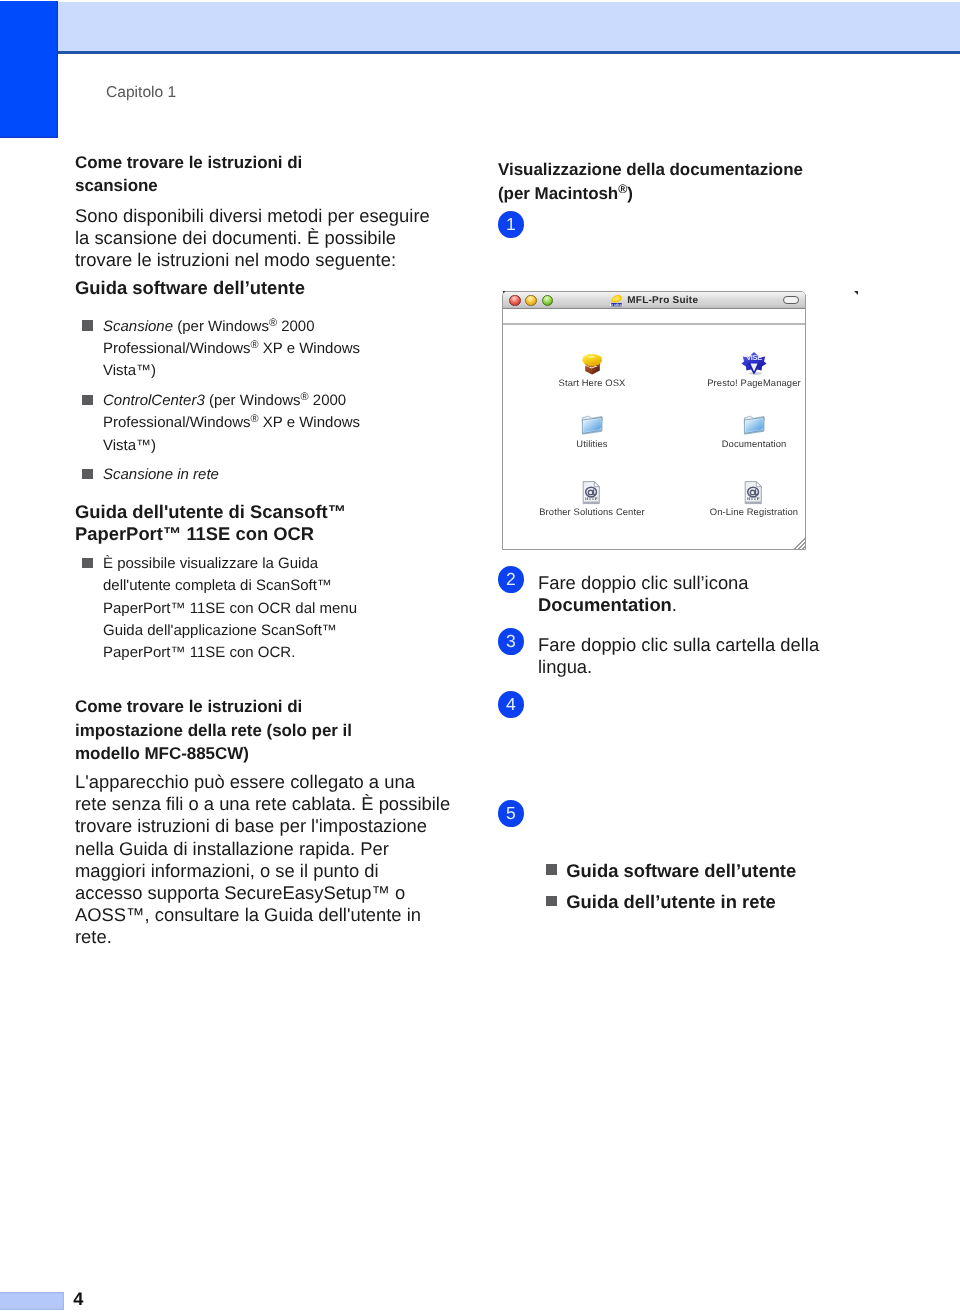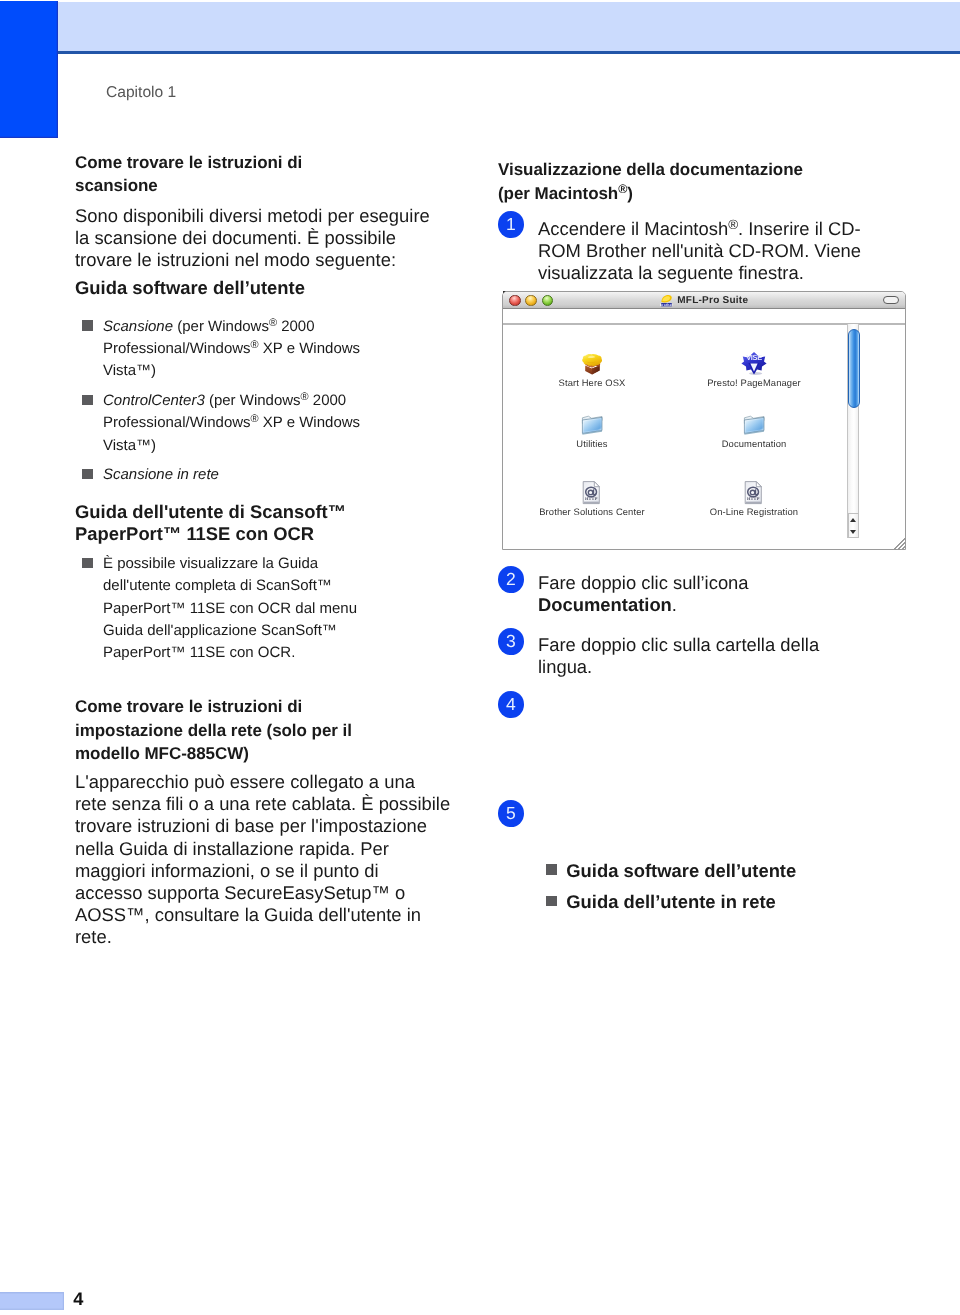--- a/index.html
+++ b/index.html
@@ -30,21 +30,21 @@
 
   
   .step{font-size:18.4px;line-height:22.15px;padding-left:40px;}
   .numcircle{position:absolute;left:-0.5px;top:-6.3px;width:26.6px;height:27px;border-radius:50%;
      background:#0b41f0;color:#e7efff;font-size:17.5px;font-weight:normal;text-align:center;line-height:27.4px;
      font-family:"Liberation Sans",sans-serif;}
   .sbullet{font-size:18.4px;font-weight:bold;line-height:22.15px;padding-left:28.3px;}
   .sbullet::before{content:"";position:absolute;left:8.1px;top:4.6px;width:10.5px;height:10.5px;background:#5b5b5d;}
 
   
-  .macwin{position:absolute;left:502px;top:291px;width:404px;height:259px;
+  .macwin{position:absolute;left:502px;top:291px;width:304px;height:259px;
           border:1px solid #9a9a9a;border-radius:5px 5px 0 0;background:#fff;
           box-sizing:border-box;overflow:hidden;}
   .cornermark{position:absolute;width:4px;height:4px;background:#2c2c2c;}
   .cornermark.tl{left:503px;top:291px;clip-path:polygon(0 0,100% 0,0 100%);}
   .cornermark.tr{left:854px;top:291px;clip-path:polygon(100% 0,100% 100%,0 0);}
   .mac-titlebar{position:absolute;left:0;top:0;width:100%;height:17px;
           background:linear-gradient(#f4f4f4,#d7d7d7 55%,#cfcfcf 80%,#bdbdbd);
           border-bottom:1px solid #888;box-sizing:border-box;}
   .dot{position:absolute;top:2.8px;width:11.6px;height:11.6px;border-radius:50%;box-sizing:border-box;}
   .dot.red{left:6.2px;background:radial-gradient(circle at 42% 26%, #ffd8d4 0%, #f79089 28%, #e4564c 58%, #c93a31 82%, #8e1d18 100%);border:1.3px solid #7d2b26;}
@@ -95,21 +95,20 @@
   <div class="blk bullet" style="left:75px;top:464.1px"><span class="it">Scansione in rete</span></div>
   <div class="blk sub" style="left:75px;top:500.5px">Guida dell'utente di Scansoft™<br>PaperPort™ 11SE con OCR</div>
   <div class="blk bullet" style="left:75px;top:553.3px">È possibile visualizzare la Guida<br>dell'utente completa di ScanSoft™<br>PaperPort™ 11SE con OCR dal menu<br>Guida dell'applicazione ScanSoft™<br>PaperPort™ 11SE con OCR.</div>
   <div class="blk sec" style="left:75px;top:695.3px">Come trovare le istruzioni di<br>impostazione della rete (solo per il<br>modello MFC-885CW)</div>
   <div class="blk body" style="left:75px;top:771.1px">L'apparecchio può essere collegato a una<br>rete senza fili o a una rete cablata. È possibile<br>trovare istruzioni di base per l'impostazione<br>nella Guida di installazione rapida. Per<br>maggiori informazioni, o se il punto di<br>accesso supporta SecureEasySetup™ o<br>AOSS™, consultare la Guida dell'utente in<br>rete.</div>
 
   <div class="blk sec" style="left:498px;top:158px">Visualizzazione della documentazione<br>(per Macintosh<sup>®</sup>)</div>
 
   <div class="blk step" style="left:498px;top:217.5px">
     <span class="numcircle">1</span>
-    <span>Accendere il Macintosh<sup>®</sup>. Inserire il CD-<br>ROM Brother nell'unità CD-ROM. Viene<br>visualizzata la seguente finestra.</span>
   </div>
 
   <div class="cornermark tl"></div>
   <div class="cornermark tr"></div>
   <div class="macwin">
     <div class="mac-titlebar">
       <span class="dot red"></span>
       <span class="dot yellow"></span>
       <span class="dot green"></span>
       <span class="mac-title">

